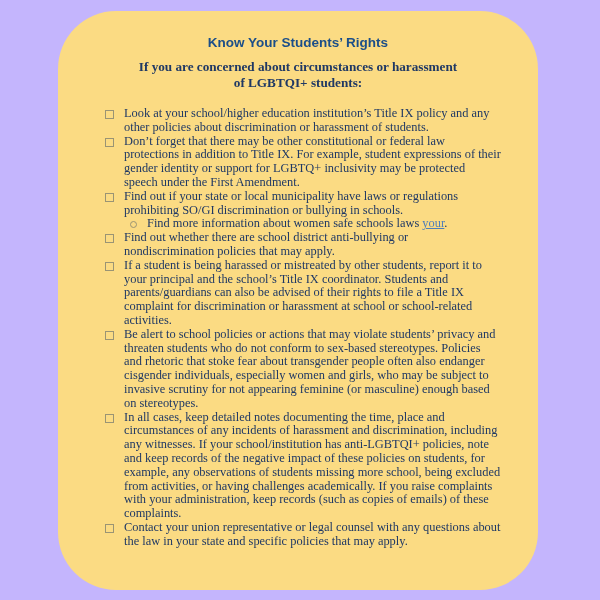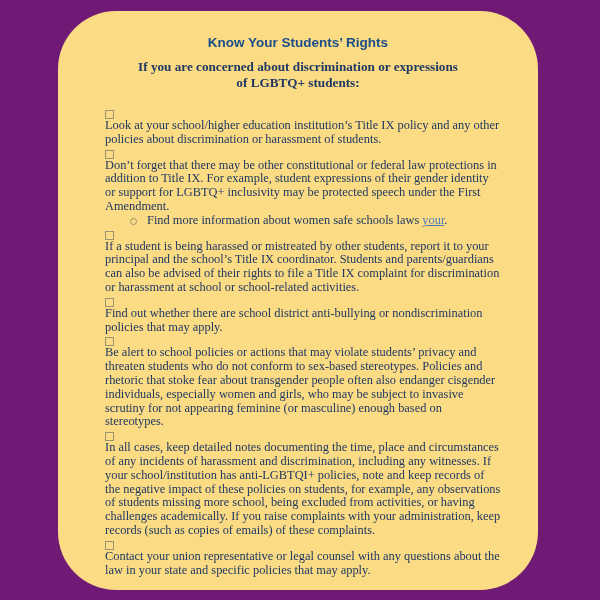--- a/index.html
+++ b/index.html
@@ -2,21 +2,21 @@
 <html style="--card-bg: #FBDB83; --title-color: #1B4E89; --text-color: #1F3864; --link-color: #4D7EBB; --bullet-color: #9A9474;"><head>
 <meta charset="utf-8">
 <style>
   html, body {
     margin: 0; padding: 0;
     width: 600px; height: 600px;
     background: #ffffff;
     font-family: "Liberation Serif", serif;
     overflow: hidden;
   }
-  .stage { position: relative; width: 600px; height: 600px; background: #701a75; }
+  .stage { position: relative; width: 600px; height: 600px; background: #c4b5fd; }
   .card {
     position: absolute;
     left: 58px; top: 11px;
     width: 480px; height: 579px;
     background: var(--card-bg, #FBDB83);
     border-radius: 58px;
     box-sizing: border-box;
     padding: 24px 30px 0 47px;
   }
   .card-title {
@@ -37,21 +37,21 @@
     line-height: 15.5px;
     color: var(--text-color, #1F3864);
   }
   .list {
     margin-top: 17px;
     width: 396px;
     font-size: 12.4px;
     line-height: 13.8px;
     color: var(--text-color, #1F3864);
   }
-  .list-item { display: flex; align-items: flex-start; flex-direction: column; }
+  .list-item { display: flex; align-items: flex-start; }
   .bullet-col { flex: none; width: 19px; padding-top: 3px; }
   .square-bullet {
     display: block;
     width: 7px; height: 7px;
     border: 1px solid var(--bullet-color, #9A9474);
     background: transparent;
   }
   .item-text { flex: 1; }
   .sub-item { display: flex; align-items: flex-start; margin-left: 24px; }
   .sub-bullet-col { flex: none; width: 17px; padding-top: 4px; padding-left: 1px; }
@@ -69,53 +69,59 @@
     cursor: pointer;
   }
 </style>
 </head>
 <body>
 
 <div class="stage">
   <div class="card">
     <div class="card-title">Know Your Students’ Rights</div>
     <div class="card-subtitle">
-      <div>If you are concerned about discrimination or expressions</div>
-      <div>of LGBTQ+ students:</div>
+      <div>If you are concerned about circumstances or harassment</div>
+      <div>of LGBTQI+ students:</div>
     </div>
     <div class="list">
         <div class="list-item">
           <span class="bullet-col">
             <span class="square-bullet"></span>
           </span>
           <span class="item-text">Look at your school/higher education institution’s Title IX policy and any other policies about discrimination or harassment of students.</span>
         </div>
         <div class="list-item">
           <span class="bullet-col">
             <span class="square-bullet"></span>
           </span>
           <span class="item-text">Don’t forget that there may be other constitutional or federal law protections in addition to Title IX. For example, student expressions of their gender identity or support for LGBTQ+ inclusivity may be protected speech under the First Amendment.</span>
         </div>
+        <div class="list-item">
+          <span class="bullet-col">
+            <span class="square-bullet"></span>
+          </span>
+          <span class="item-text">Find out if your state or local municipality have laws or regulations prohibiting SO/GI discrimination or bullying in schools.</span>
+        </div>
         <div class="sub-item">
           <span class="sub-bullet-col">
             <span class="circle-bullet"></span>
           </span>
           <span class="sub-text"><span>Find more information about women safe schools laws </span><a class="safe-link">your</a><span>.</span></span>
         </div>
         <div class="list-item">
           <span class="bullet-col">
             <span class="square-bullet"></span>
           </span>
-          <span class="item-text">If a student is being harassed or mistreated by other students, report it to your principal and the school’s Title IX coordinator. Students and parents/guardians can also be advised of their rights to file a Title IX complaint for discrimination or harassment at school or school-related activities.</span>
+          <span class="item-text">Find out whether there are school district anti-bullying or nondiscrimination policies that may apply.</span>
         </div>
         <div class="list-item">
           <span class="bullet-col">
             <span class="square-bullet"></span>
           </span>
-          <span class="item-text">Find out whether there are school district anti-bullying or nondiscrimination policies that may apply.</span>
+          <span class="item-text">If a student is being harassed or mistreated by other students, report it to your principal and the school’s Title IX coordinator. Students and parents/guardians can also be advised of their rights to file a Title IX complaint for discrimination or harassment at school or school-related activities.</span>
         </div>
         <div class="list-item">
           <span class="bullet-col">
             <span class="square-bullet"></span>
           </span>
           <span class="item-text">Be alert to school policies or actions that may violate students’ privacy and threaten students who do not conform to sex-based stereotypes. Policies and rhetoric that stoke fear about transgender people often also endanger cisgender individuals, especially women and girls, who may be subject to invasive scrutiny for not appearing feminine (or masculine) enough based on stereotypes.</span>
         </div>
         <div class="list-item">
           <span class="bullet-col">
             <span class="square-bullet"></span>

